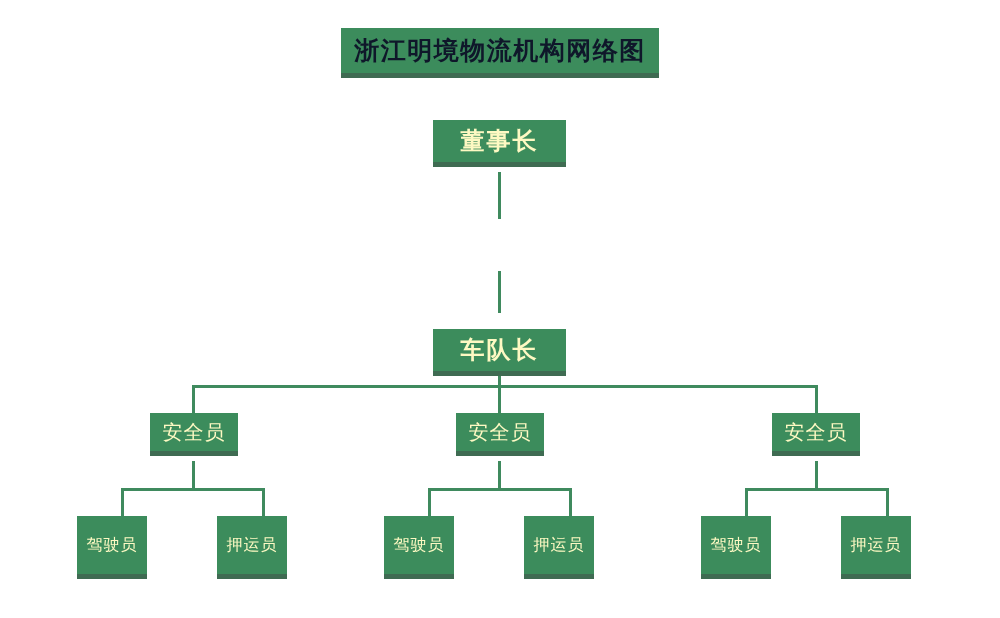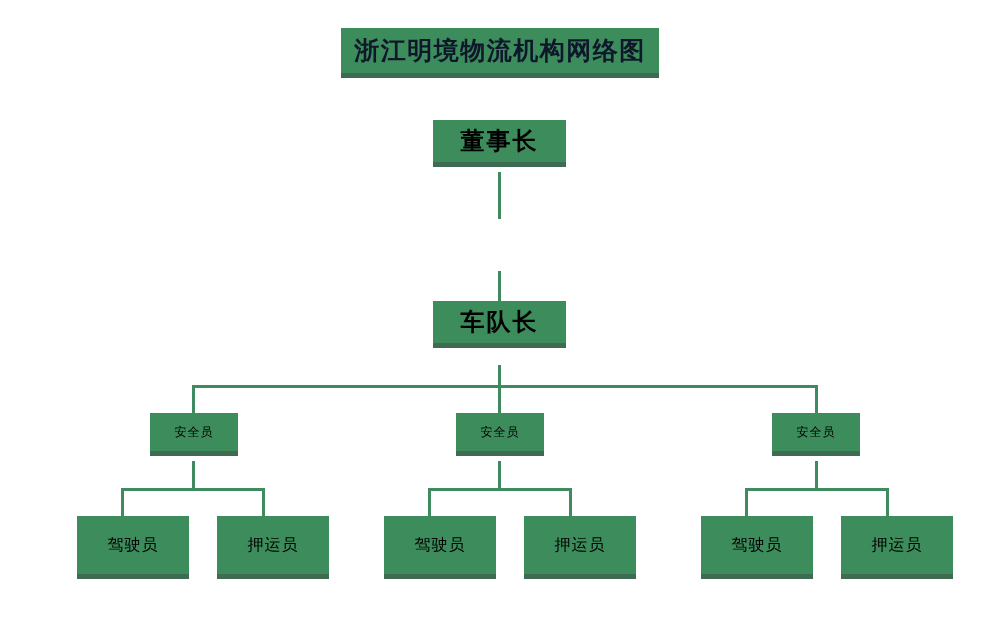--- a/index.html
+++ b/index.html
@@ -17,21 +17,21 @@
     background: #ffffff;
     overflow: hidden;
   }
 
   
   .node {
     position: absolute;
     box-sizing: border-box;
     background: #3c8c5c;
     border-bottom: 5px solid #3f6b52;
-    color: #000000;
+    color: #fef9c3;
     display: flex;
     align-items: center;
     justify-content: center;
     text-align: center;
     line-height: 1;
     letter-spacing: 1px;
     z-index: 3;
     user-select: none;
   }
 
@@ -58,34 +58,34 @@
   .node.lvl-top {
     left: 433px;
     width: 133px;
     height: 47px;
     font-size: 24px;
     font-weight: bold;
     letter-spacing: 2px;
   }
   .n-chairman  { top: 120px; }
   .n-gm        { top: 219px; }
-  .n-fleet     { top: 301px; font-family: Liberation Serif, serif; }
+  .n-fleet     { top: 329px; font-family: Liberation Serif, serif; }
 
   
   .node.lvl-mid {
     top: 413px;
     width: 88px;
     height: 43px;
-    font-size: 12px;
+    font-size: 20px;
   }
 
   
   .node.lvl-leaf {
     top: 516px;
-    width: 112px;
+    width: 70px;
     height: 63px;
     font-size: 16px;
   }
 
   
   .conn {
     position: absolute;
     background: #3f8a5e;
     z-index: 1;
   }

